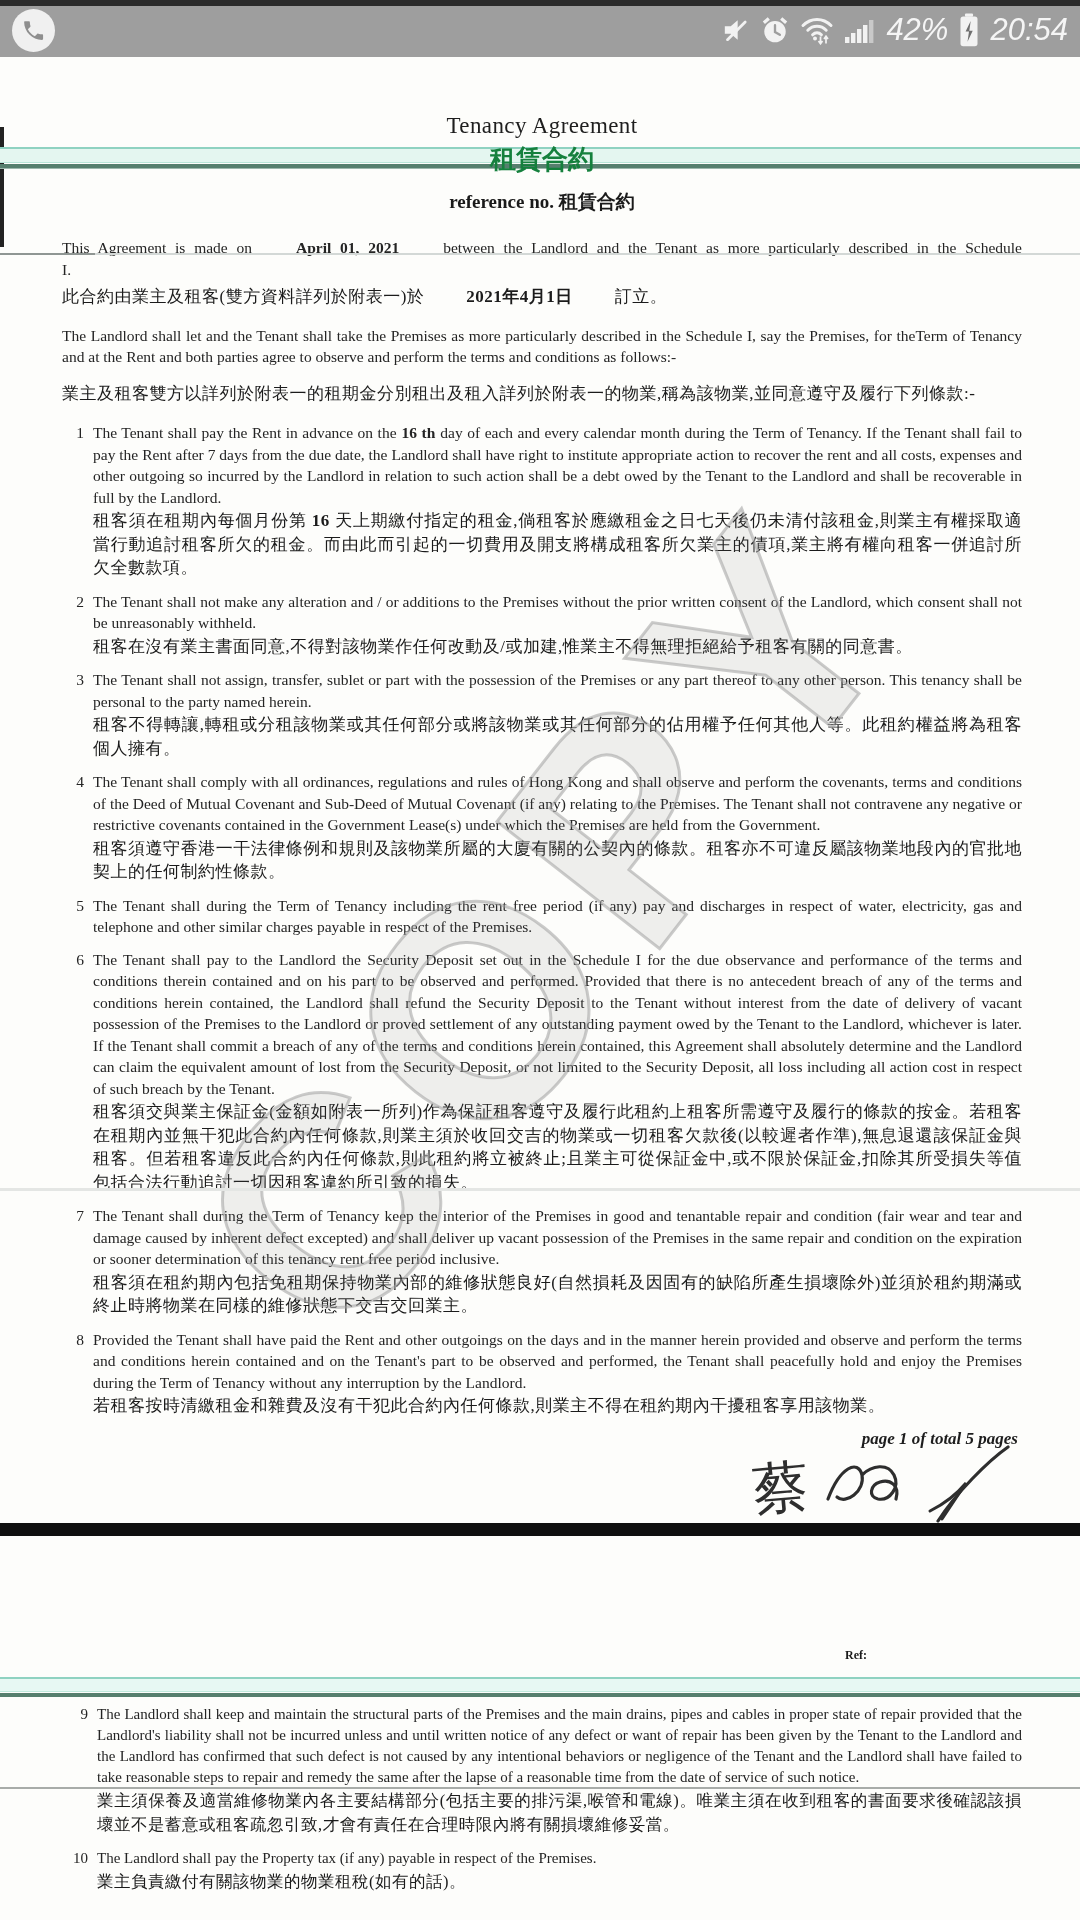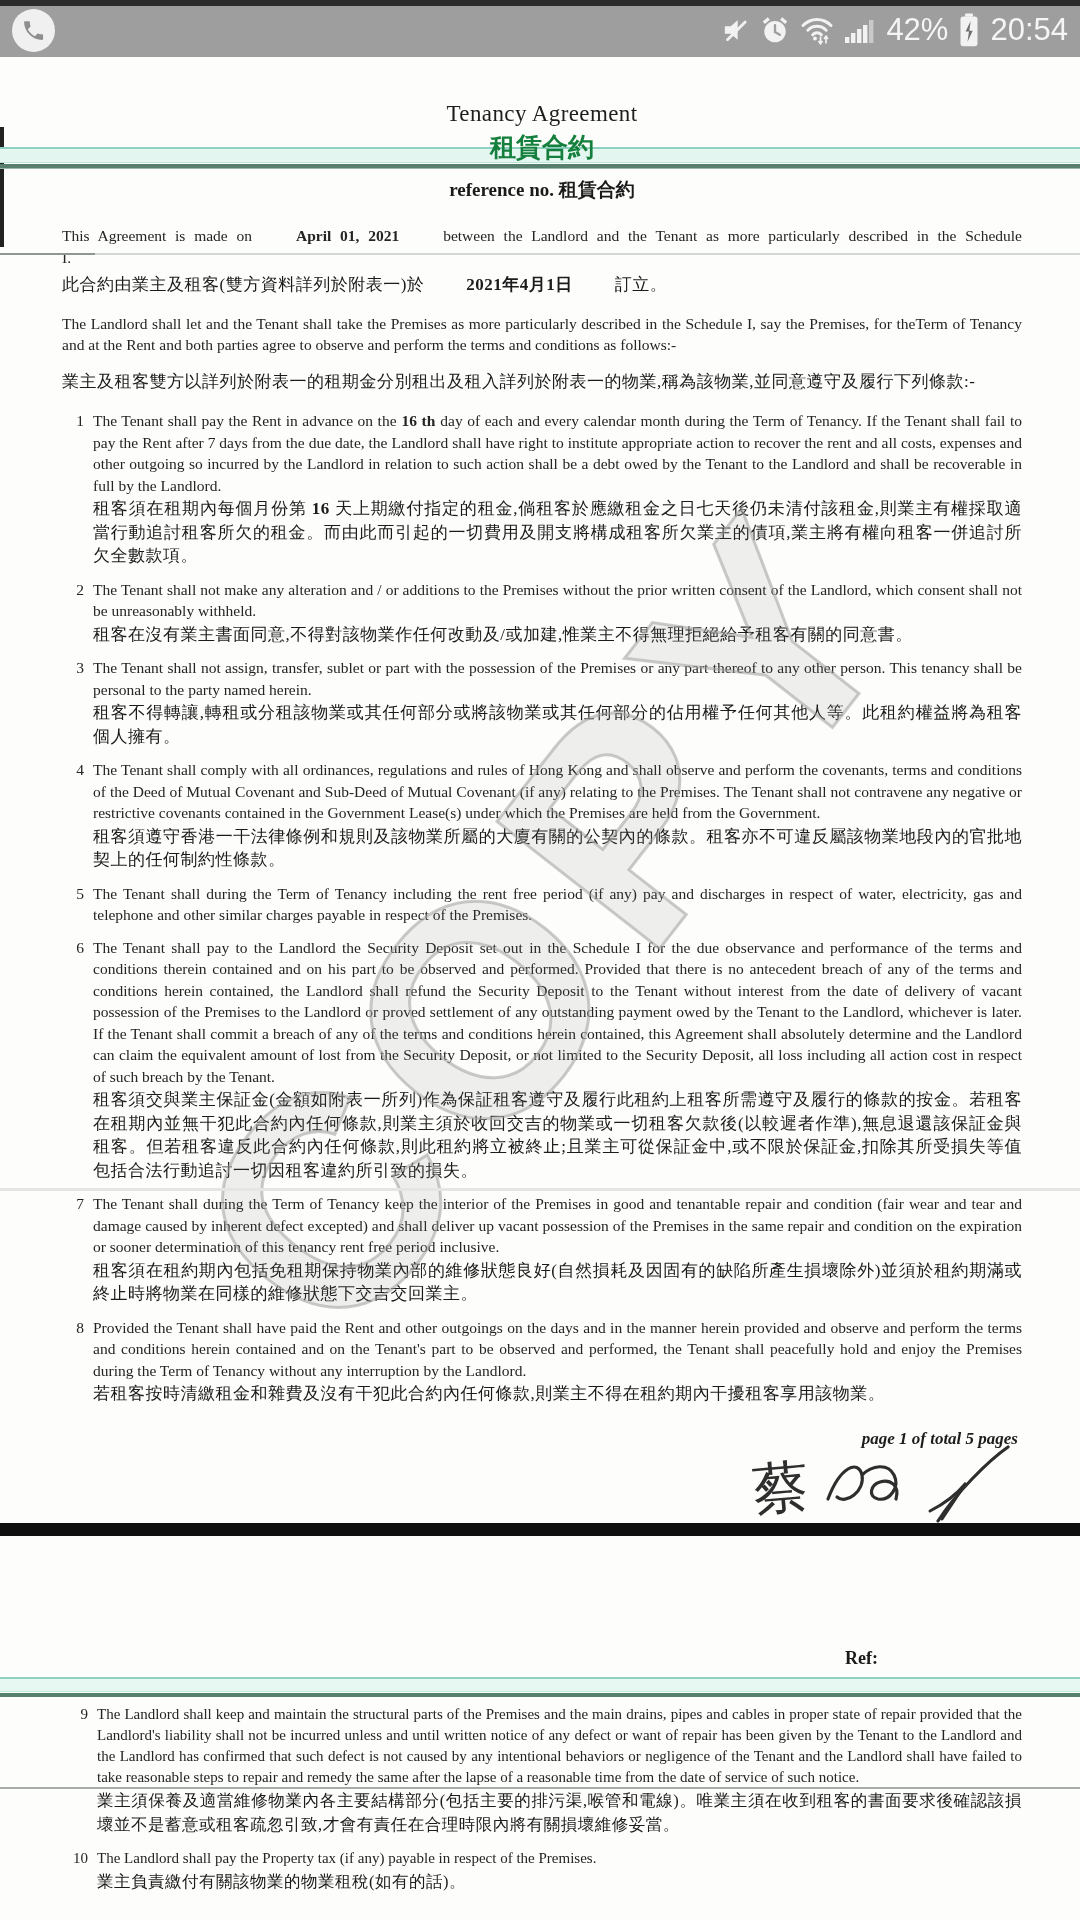--- a/index.html
+++ b/index.html
@@ -2,31 +2,31 @@
 <html><head>
 <meta charset="utf-8">
 <style>
   html,body{margin:0;padding:0;background:#000;}
   .screen{position:relative;width:1080px;height:1920px;overflow:hidden;background:#fdfdfb;font-family:"Liberation Serif",serif;}
 
   
   .statusbar{position:relative;height:57px;background:#9e9e9e;font-family:"Liberation Sans",sans-serif;}
   .topstrip{position:absolute;top:0;left:0;right:0;height:6px;background:#2b2b2b;}
   .phone-badge{position:absolute;left:12px;top:9px;width:43px;height:43px;border-radius:50%;background:#f0f0f0;display:flex;align-items:center;justify-content:center;}
-  .sb-right{position:absolute;right:12px;top:6px;height:48px;display:flex;align-items:center;gap:10px;color:#f5f5f5;}
+  .sb-right{position:absolute;right:12px;top:6px;height:48px;display:flex;align-items:center;gap:10px;color:#f5f5f5;font-style:italic;}
   .sb-right .sbtxt{font-size:31px;font-weight:400;letter-spacing:0px;line-height:48px;}
   .sb-icon{display:block;}
 
   
   .doc{position:relative;height:1863px;background:#fdfdfb;}
   .page{position:relative;padding:0 58px 0 62px;color:#242424;}
   .page1{height:1466px;overflow:hidden;}
   .page2{height:384px;overflow:hidden;}
 
-  .title-en{margin:0;padding-top:44px;text-align:center;font-size:23px;font-weight:normal;letter-spacing:.4px;color:#1e1e1e;}
+  .title-en{margin:0;padding-top:56px;text-align:center;font-size:23px;font-weight:normal;letter-spacing:.4px;color:#1e1e1e;}
   .title-zh{margin:3px 0 0 0;text-align:center;font-size:26px;font-weight:bold;color:#15803d;position:relative;z-index:2;}
   .ref-line{margin:12px 0 0 0;text-align:center;font-size:19px;font-weight:bold;color:#1a1a1a;}
 
   .band-mint{position:absolute;left:0;right:0;top:90px;height:13px;background:#e4f6f0;border-top:2px solid #8fd2c1;border-bottom:1px solid #b9e5d8;z-index:1;}
   .band-dark{position:absolute;left:0;right:0;top:107px;height:4px;background:#567f6e;box-shadow:0 1px 0 #9db8ad;z-index:1;}
 
   p{margin:0;}
   .en{font-size:15.5px;line-height:21.5px;text-align:justify;color:#242424;}
   .zh{font-size:17px;line-height:23.5px;text-align:justify;letter-spacing:.5px;color:#1b1b1b;margin-top:1px;}
   .intro-en{margin-top:22px;word-spacing:4px;}
@@ -51,21 +51,21 @@
     color:rgba(110,110,110,0.10);-webkit-text-stroke:3px rgba(160,160,160,0.55);
     transform:rotate(-52deg);transform-origin:50% 50%;pointer-events:none;}
 
   .pagebreak{height:13px;background:#0f0f0f;}
 
   .edge-a{position:absolute;left:0;top:70px;width:4px;height:120px;background:#222;}
   .scanline-1{position:absolute;left:0;right:0;top:196px;height:2px;background:linear-gradient(to right,#8f9693 0 95px,#d3d8d6 95px);}
   .scanline-2{position:absolute;left:0;right:0;top:1131px;height:3px;background:#e4e6e4;}
 
   
-  .ref2{position:absolute;left:845px;top:112px;font-size:18px;font-weight:bold;color:#1a1a1a;}
+  .ref2{position:absolute;left:845px;top:112px;font-size:12px;font-weight:bold;color:#1a1a1a;}
   .band-mint2{position:absolute;left:0;right:0;top:141px;height:12px;background:#e7f8f3;border-top:2px solid #8fd2c1;border-bottom:1px solid #bfe9dc;}
   .band-dark2{position:absolute;left:0;right:0;top:157px;height:4px;background:#567f6e;}
   .p2-clauses{padding-top:168px;}
   .page2 .en{font-size:15px;line-height:21px;}
   .page2 .zh{font-size:16.5px;line-height:24px;}
   .page2 .cnum{flex-basis:26px;font-size:15px;line-height:21px;}
   .scanline-3{position:absolute;left:0;right:0;top:251px;height:2px;background:#a8aca9;z-index:3;}
 </style>
 </head>
 <body>

